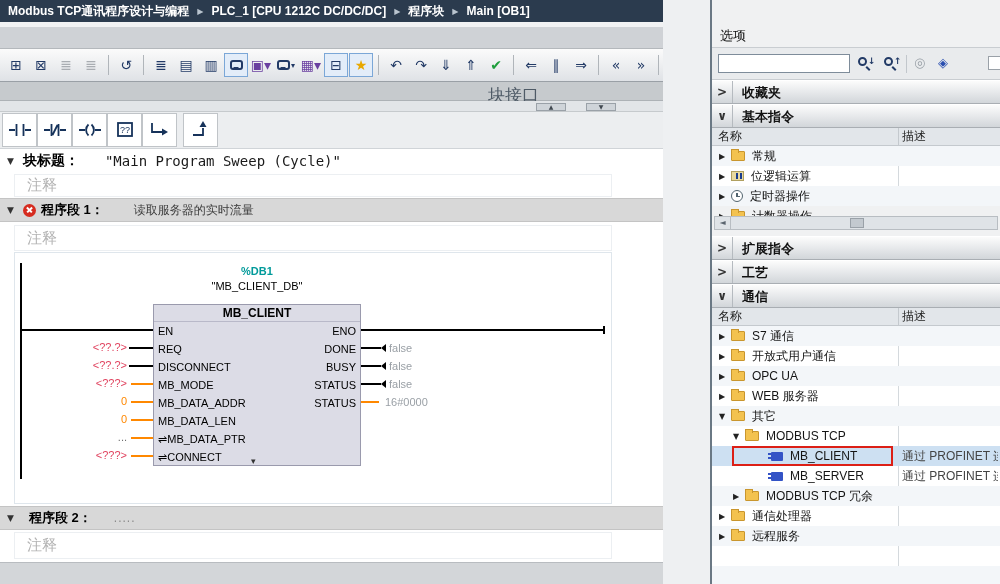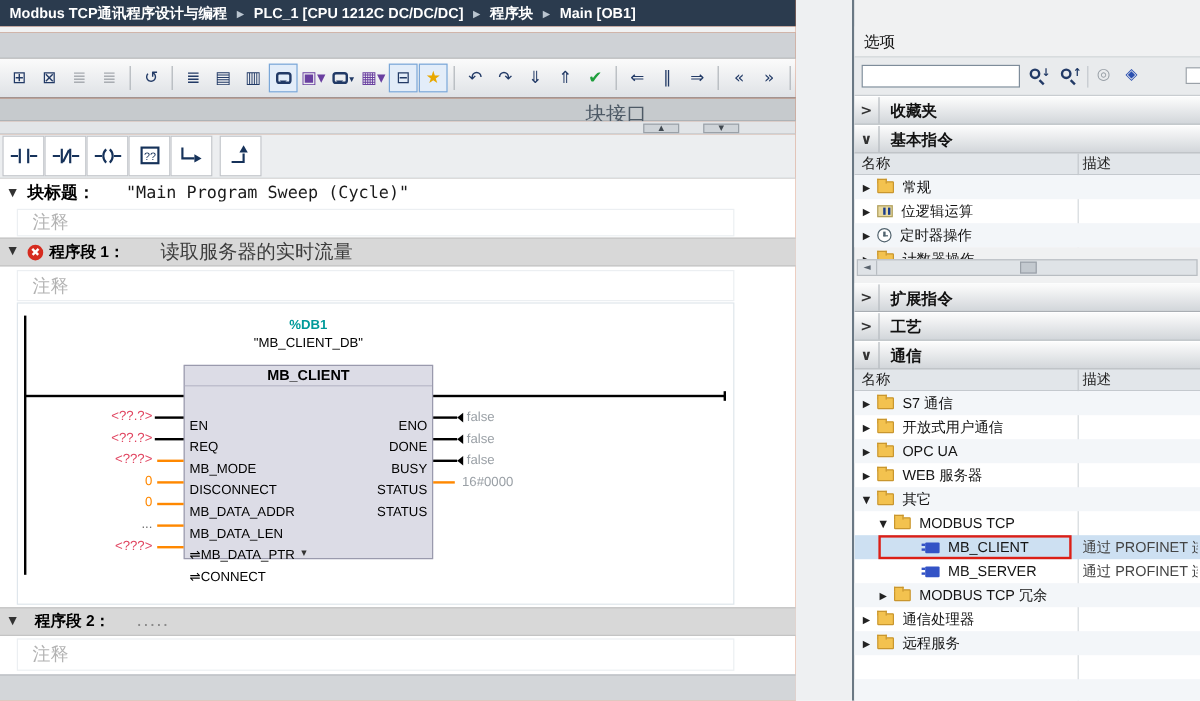--- a/index.html
+++ b/index.html
@@ -1,20 +1,20 @@
 <!DOCTYPE html>
 <html><head>
 <meta charset="utf-8">
 <style>
   * { box-sizing: border-box; margin: 0; padding: 0; }
   body { font-family: "Liberation Sans", sans-serif; }
   #app { position: relative; width: 1000px; height: 584px; overflow: hidden; background: #eef0f2; }
 
   
-  #left { position: absolute; left: 0; top: 0; width: 663px; height: 584px; background: #c2410c; overflow: hidden; }
+  #left { position: absolute; left: 0; top: 0; width: 663px; height: 584px; background: #fdba74; overflow: hidden; }
 
   #crumb { position: absolute; left: 0; top: 0; width: 710px; height: 22px; background: #2b3b4e; display: flex; align-items: center; padding-left: 8px; }
   .crumb-item { color: #fff; font-weight: bold; font-size: 12px; white-space: nowrap; }
   .crumb-sep { color: #b9c4cf; font-size: 8px; margin: 0 8px; font-family: "DejaVu Sans", sans-serif; }
 
   #mstrip { position: absolute; left: 0; top: 22px; width: 710px; height: 5px; background: #f1f2f3; }
   #gstrip { position: absolute; left: 0; top: 27px; width: 710px; height: 22px; background: #cfd2d6; border-bottom: 1px solid #b4b8bc; }
 
   #toolbar { position: absolute; left: 0; top: 49px; width: 710px; height: 33px; background: linear-gradient(#fbfbfb, #dfe2e6); border-bottom: 1px solid #9aa0a6; display: flex; align-items: center; padding-left: 4px; gap: 1px; }
   .tb-btn { display: inline-flex; align-items: center; justify-content: center; min-width: 24px; height: 24px; font-size: 14px; color: #223a66; font-family: "DejaVu Sans", sans-serif; cursor: pointer; }
@@ -53,33 +53,33 @@
   #comment1 { top: 76px; height: 26px; }
   #comment2 { top: 383px; height: 27px; }
 
   .nethead { position: absolute; left: 0; width: 710px; height: 24px; background: #d8d8d8; border-top: 1px solid #c4c4c4; border-bottom: 1px solid #c4c4c4; display: flex; align-items: center; }
   #net1 { top: 49px; } #net2 { top: 357px; }
   .nethead .tri { margin-left: 7px; width: 12px; }
   .errbadge { width: 13px; height: 13px; border-radius: 50%; background: #d62b1f; position: relative; margin-left: 4px; flex: none; }
   .errbadge::before, .errbadge::after { content: ""; position: absolute; left: 3px; top: 5.5px; width: 7px; height: 1.6px; background: #fff; }
   .errbadge::before { transform: rotate(45deg); } .errbadge::after { transform: rotate(-45deg); }
   .net-label { font-weight: bold; font-size: 13px; color: #000; margin-left: 5px; }
-  .net-title { font-size: 16px; color: #3c3c3c; margin-left: 30px; }
+  .net-title { font-size: 12px; color: #3c3c3c; margin-left: 30px; }
   #net2 .net-label { margin-left: 10px; }
   #net2 .net-title { color: #8a8a8a; margin-left: 22px; letter-spacing: 1px; }
 
   #canvas { position: absolute; left: 14px; top: 103px; width: 598px; height: 252px; border: 1px solid #dfe6ec; background: #fff; }
   #rail { position: absolute; left: 5px; top: 10px; width: 2px; height: 216px; background: #000; }
   .wire { position: absolute; height: 2px; background: #000; }
   .wire.orange { background: #ff8800; }
   #db1 { position: absolute; left: 138px; top: 12px; width: 208px; text-align: center; font-size: 11px; font-weight: bold; color: #009a9a; }
   #dbname { position: absolute; left: 138px; top: 27px; width: 208px; text-align: center; font-size: 11px; color: #000; }
   #fblock { position: absolute; left: 138px; top: 51px; width: 208px; height: 162px; background: #dcdce6; border: 1px solid #9a9aad; cursor: pointer; }
   #fbtitle { height: 17px; line-height: 17px; text-align: center; font-weight: bold; font-size: 12px; color: #000; border-bottom: 1px solid #b9b9c9; }
-  .pin-col { position: absolute; top: 17px; margin-top: 24px; }
+  .pin-col { position: absolute; top: 17px; }
   .pin-col.lft { left: 0; width: 130px; }
   .pin-col.rgt { right: 0; width: 100px; }
   .pin { height: 18px; line-height: 18px; font-size: 11px; color: #000; }
   .pin-col.lft .pin { padding-left: 4px; text-align: left; }
   .pin-col.rgt .pin { padding-right: 4px; text-align: right; }
   .opval { position: absolute; left: 26px; width: 86px; text-align: right; font-size: 11px; height: 14px; line-height: 14px; cursor: text; }
   .opval.red { color: #e0435f; }
   .opval.orange { color: #ff8800; }
   .opval.dots { color: #707070; }
   .outval { position: absolute; font-size: 11px; color: #9aa0a6; height: 14px; line-height: 14px; cursor: text; }
@@ -273,22 +273,22 @@
       <div id="canvas">
         <div id="rail"></div>
         <div id="db1">%DB1</div>
         <div id="dbname">"MB_CLIENT_DB"</div>
 
         <div id="fblock">
           <div id="fbtitle">MB_CLIENT</div>
           <div class="pin-col lft">
             <div class="pin">EN</div>
             <div class="pin">REQ</div>
+            <div class="pin">DISCONNECT</div>
             <div class="pin">MB_MODE</div>
-            <div class="pin">DISCONNECT</div>
             <div class="pin">MB_DATA_ADDR</div>
             <div class="pin">MB_DATA_LEN</div>
             <div class="pin">⇌MB_DATA_PTR</div>
             <div class="pin">⇌CONNECT</div>
           </div>
           <div class="pin-col rgt">
             <div class="pin">ENO</div>
             <div class="pin">DONE</div>
             <div class="pin">BUSY</div>
             <div class="pin">STATUS</div>

